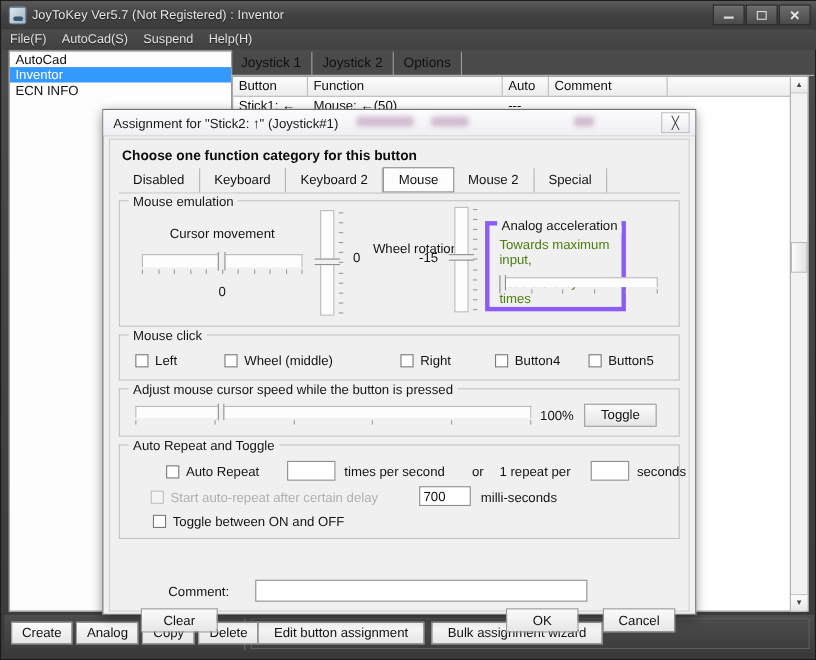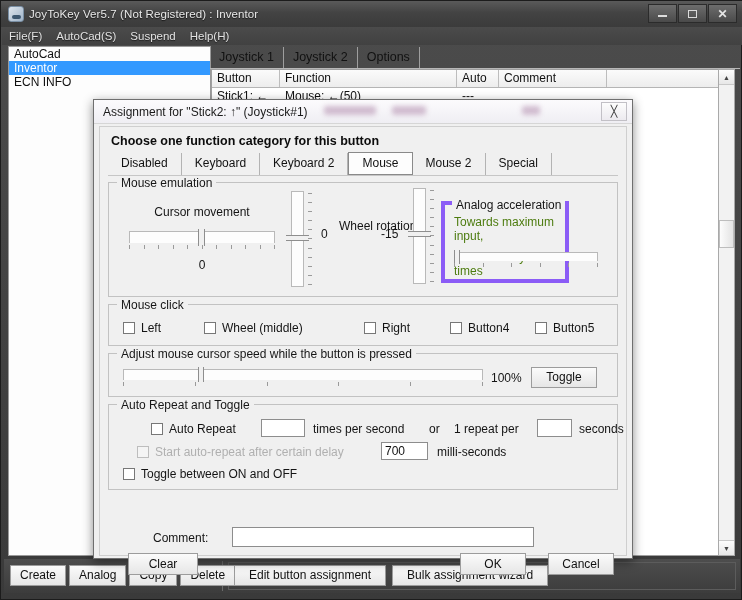--- a/index.html
+++ b/index.html
@@ -660,21 +660,21 @@
         <div class="tbox" style="position:absolute; left:428px; top:14px; width:35px;"></div>
         <div class="lbl" style="left:470px; top:17px;">seconds</div>
 
         <div class="cbrow disabled" style="left:28px; top:40px;">
           <span class="cbox"></span>
           <span class="cblabel">Start auto-repeat after certain delay</span>
         </div>
         <div class="tbox" style="position:absolute; left:272px; top:37px; width:47px;">700</div>
         <div class="lbl" style="left:328px; top:40px;">milli-seconds</div>
 
-        <div class="cbrow" style="left:14px; top:62px;align-items:center;">
+        <div class="cbrow" style="left:30px; top:62px;align-items:center;">
           <span class="cbox"></span>
           <span class="cblabel">Toggle between ON and OFF</span>
         </div>
       </div>
 
       <div id="dlg-buttons">
         <div class="dbtn" id="btn-clear">Clear</div>
         <div class="dbtn" id="btn-ok">OK</div>
         <div class="dbtn" id="btn-cancel">Cancel</div>
       </div>

